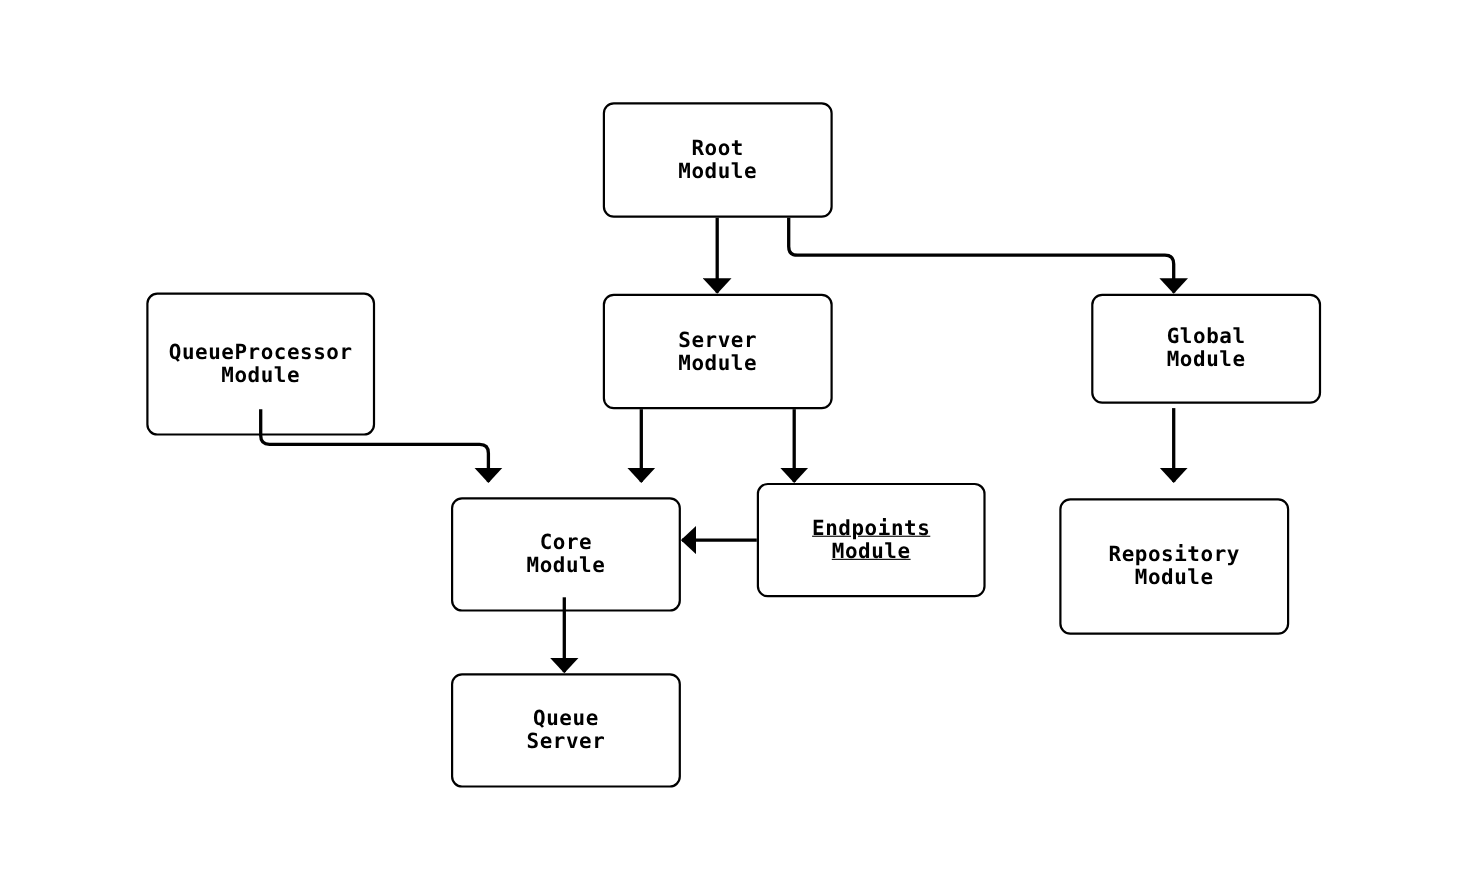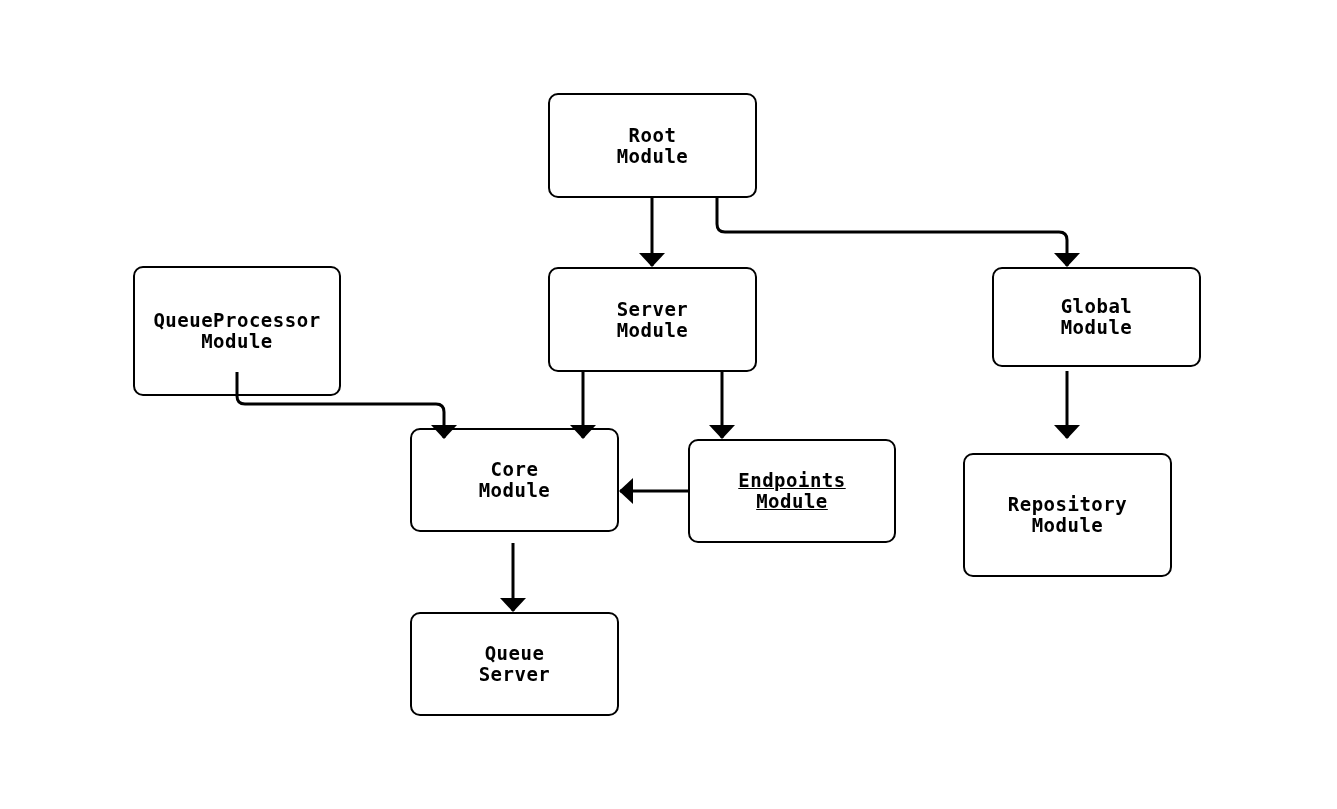--- a/index.html
+++ b/index.html
@@ -44,21 +44,21 @@
     color: #000000;
     text-align: center;
     white-space: pre-line;
     letter-spacing: 0.5px;
   }
   
   #node-root          { left: 548px;  top: 93px;  }
   #node-queueprocessor{ left: 133px;  top: 266px; width: 208px; height: 130px; }
   #node-server        { left: 548px;  top: 267px; }
   #node-global        { left: 963px;  top: 267px; height: 100px; margin-left: 29px; }
-  #node-core          { left: 410px;  top: 428px; height: 104px; }
+  #node-core          { left: 410px;  top: 452px; height: 104px; }
   #node-endpoints     { left: 688px;  top: 439px; width: 208px; height: 104px; text-decoration: underline; }
   #node-repository    { left: 963px;  top: 453px; height: 124px; }
   #node-queue         { left: 410px;  top: 612px; height: 104px; }
   .edge {
     stroke: #000000;
     stroke-width: 3;
     fill: none;
   }
 </style>
 </head>

